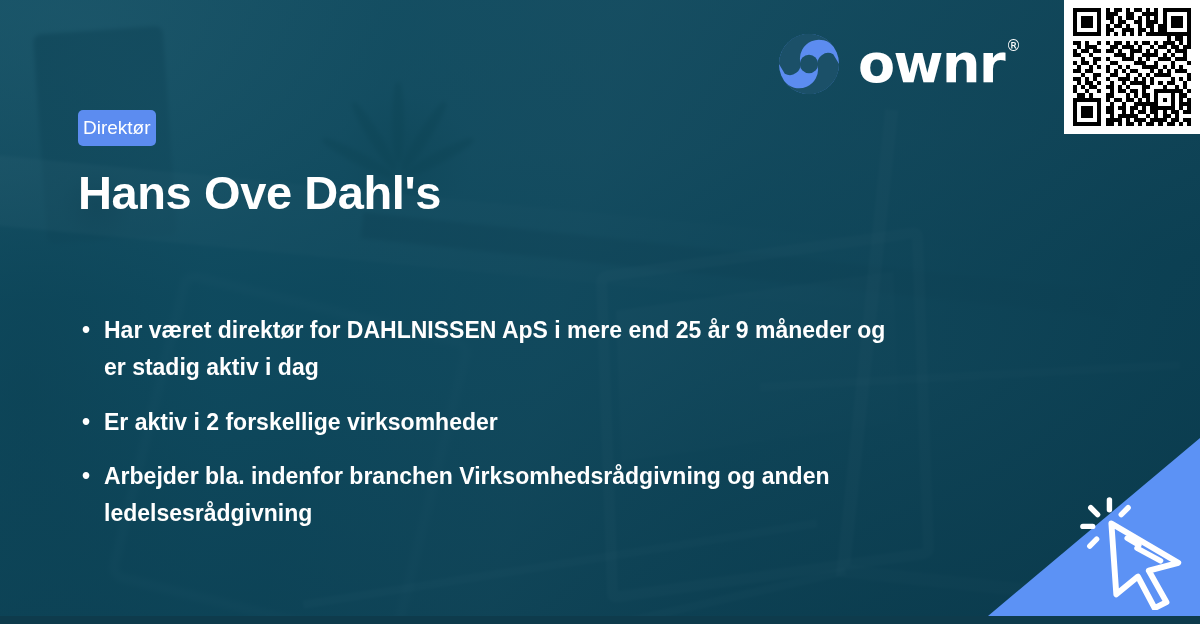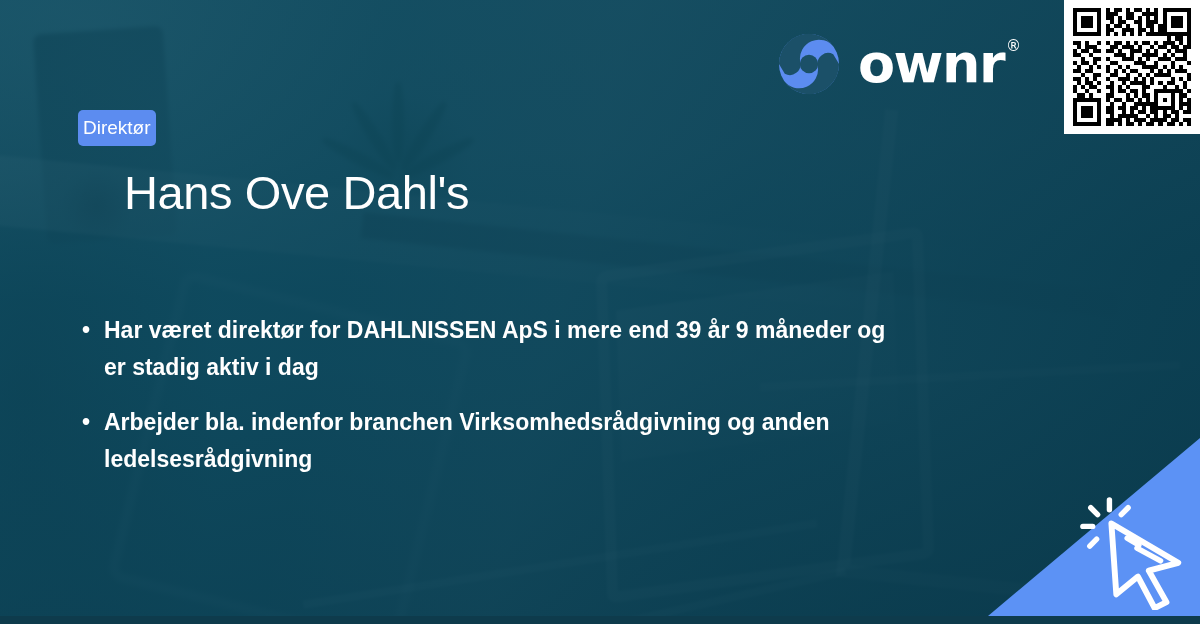--- a/index.html
+++ b/index.html
@@ -191,24 +191,23 @@
     color: #ffffff;
     font-size: 19px;
     line-height: 1;
     padding: 8px 5px 9px;
     border-radius: 5px;
   }
   .headline {
     margin-top: 22px;
     color: #ffffff;
     font-size: 47px;
-    font-weight: normal;
+    font-weight: bold;
     line-height: 1.06;
     letter-spacing: -0.4px;
-    margin-left: 46px;
   }
   .subline {
     margin-top: 8px;
     color: #ffffff;
     font-size: 40px;
     font-weight: normal;
     line-height: 1.12;
     letter-spacing: -0.2px;
   }
 
@@ -547,17 +546,18 @@
       <span>ownr</span><span class="logo-reg">®</span>
     </div>
   </div>
 
   <div class="content">
     <div class="badge">Direktør</div>
     <div class="headline">Hans Ove Dahl's</div>
   </div>
 
   <ul class="bullets">
-    <li>Har været direktør for DAHLNISSEN ApS i mere end 39 år 9 måneder og er stadig aktiv i dag</li>
+    <li>Har været direktør for DAHLNISSEN ApS i mere end 25 år 9 måneder og er stadig aktiv i dag</li>
+    <li>Er aktiv i 2 forskellige virksomheder</li>
     <li>Arbejder bla. indenfor branchen Virksomhedsrådgivning og anden ledelsesrådgivning</li>
   </ul>
 
 </div>
 
 </body></html>

